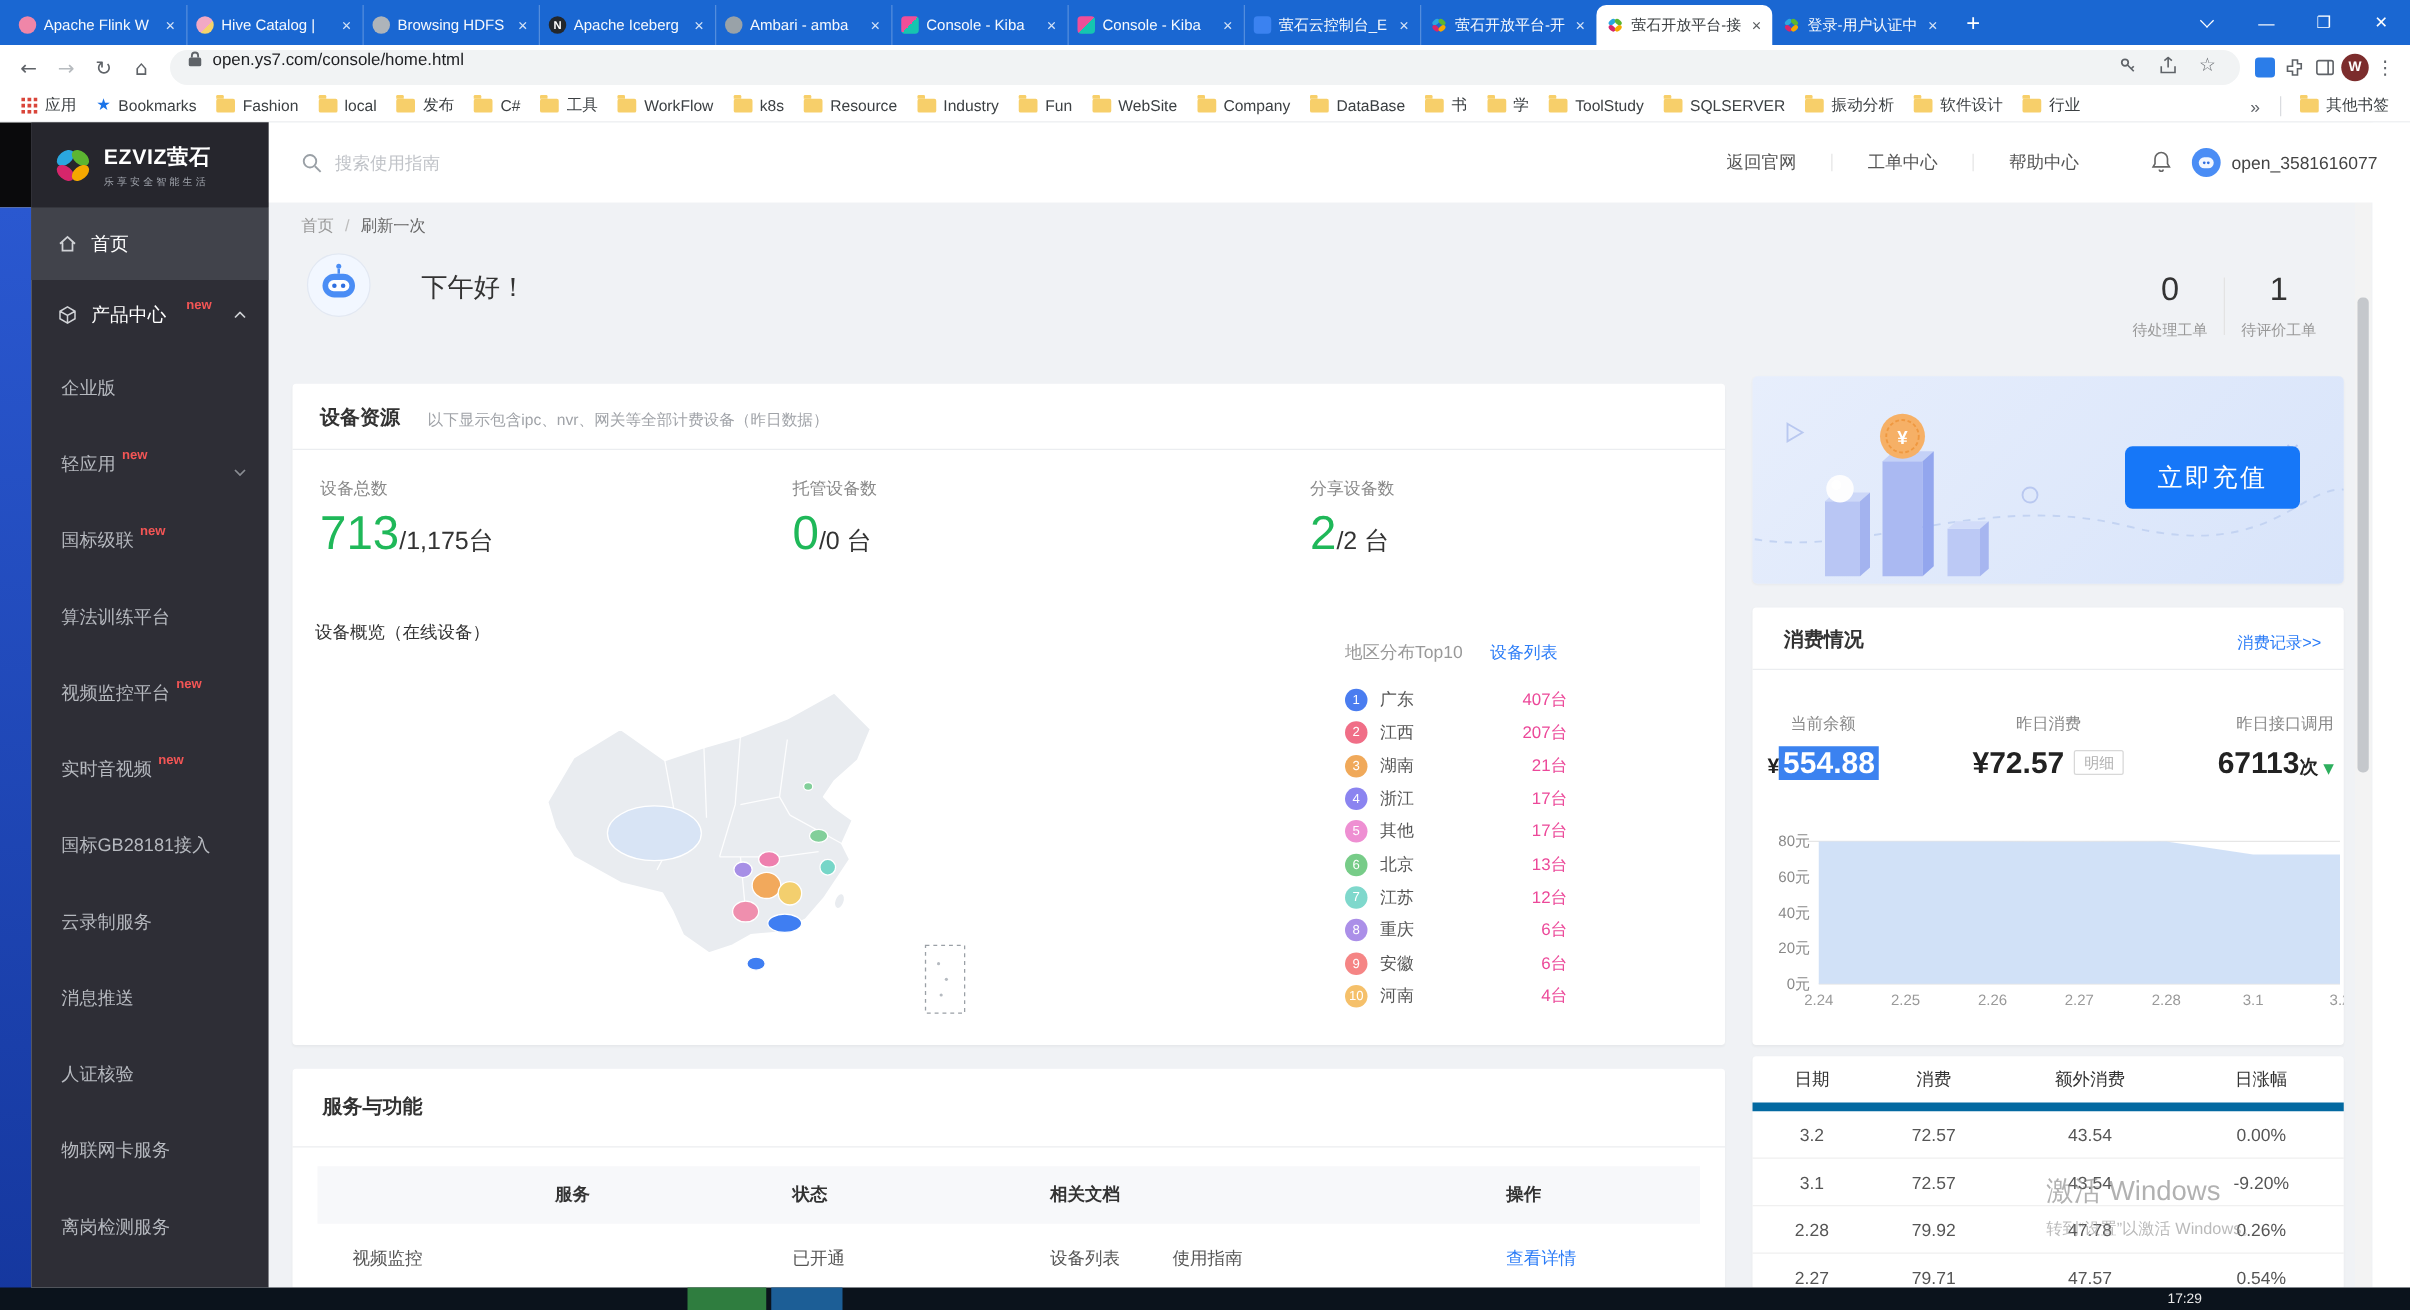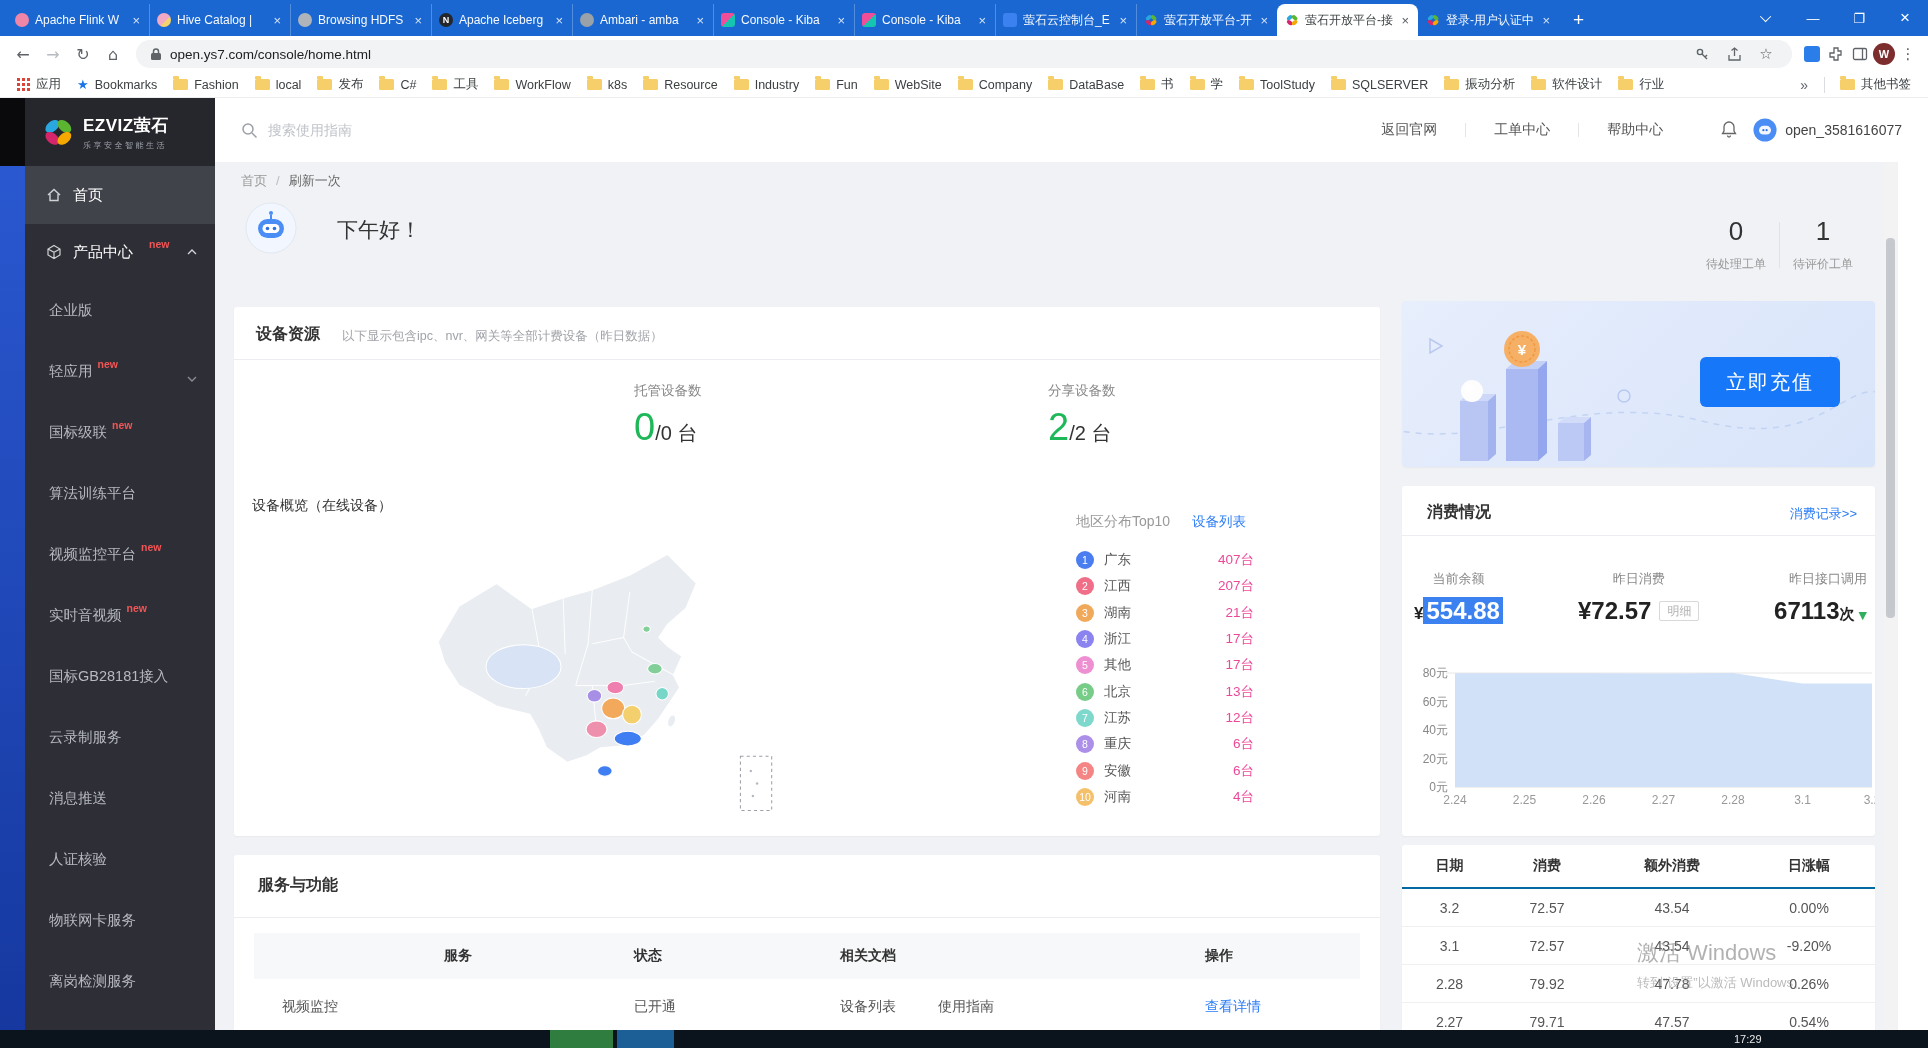--- a/index.html
+++ b/index.html
@@ -19,21 +19,21 @@
   .fav-hdfs{background:#aeb4ba}.fav-iceberg{background:#23272b}.fav-ambari{background:#99a2a8}
   .fav-kibana{background:linear-gradient(135deg,#f04e98 50%,#16c5b0 50%);border-radius:3px}
   .fav-ys7cloud{background:#3b82f0;border-radius:3px}.fav-ezviz{background:transparent}
   .newtab{color:#fff;font-size:19px;padding:0 14px;height:32px;display:flex;align-items:center}
   .win{margin-left:auto;display:flex;height:36px;align-items:center}
   .win .wc{width:46px;height:36px;display:flex;align-items:center;justify-content:center;color:#fff;font-size:13px}
   .chev{width:8px;height:8px;border-left:1.5px solid #fff;border-bottom:1.5px solid #fff;transform:rotate(-45deg) translateY(-2px)}
   .addressbar{position:absolute;left:0;top:36px;width:1928px;height:36px;background:#fff;display:flex;align-items:center;padding:0 8px}
   .nav-ic{width:30px;height:30px;border-radius:50%;display:flex;align-items:center;justify-content:center;color:#5f6368;font-size:16px;font-family:"DejaVu Sans",sans-serif}
   .nav-ic.dis{color:#b7bbbf}
-  .url-pill{flex:1;height:28px;background:#f1f3f4;border-radius:14px;display:flex;align-items:center;padding:12px 14px;margin:0 8px;font-size:13.5px;color:#202124;gap:8px}
+  .url-pill{flex:1;height:28px;background:#f1f3f4;border-radius:14px;display:flex;align-items:flex-start;padding:0 14px;margin:0 8px;font-size:13.5px;color:#202124;gap:8px}
   .url-text{margin-right:auto}
   .pill-ic,.bar-ic{display:flex;align-items:center;justify-content:center;width:24px;height:24px;color:#5f6368}
   .ext-blue{width:16px;height:16px;background:#2b7de9;border-radius:3px}
   .avatar-w{width:22px;height:22px;border-radius:50%;background:#7c2d2d;color:#fff;font-size:11px;display:flex;align-items:center;justify-content:center;font-weight:bold}
   .kebab{font-family:"DejaVu Sans",sans-serif;font-size:15px;color:#5f6368}
   .bookmarksbar{position:absolute;left:0;top:72px;width:1928px;height:26px;background:#fff;border-bottom:1px solid #ebedef;display:flex;align-items:center;padding:0 10px;font-size:12.5px;color:#3c4043;gap:2px}
   .bm{display:flex;align-items:center;gap:6px;padding:2px 7px;white-space:nowrap}
   .folder{width:15px;height:11px;background:#f7cf6a;border-radius:1.5px;position:relative;flex:none}
   .folder:before{content:"";position:absolute;top:-3px;left:0;width:6px;height:3px;background:#f7cf6a;border-radius:1px 1px 0 0}
   .bm-star{color:#1a73e8;font-size:13px;font-family:"DejaVu Sans",sans-serif}
@@ -116,21 +116,21 @@
   .hl{background:#3b82f0;color:#fff;font-size:24px;font-weight:bold;padding:0 3px}
   .bigv{font-size:24px;font-weight:bold;color:#222}
   .detail-btn{font-size:12px;color:#b0b0b0;border:1px solid #d8d8d8;border-radius:2px;padding:2px 7px;margin-left:8px;vertical-align:4px}
   .unit{font-size:15px;color:#222;font-weight:bold}
   .tri-down{font-size:11px;color:#2eaf5e;font-family:"DejaVu Sans",sans-serif;margin-left:4px}
   #cons-chart{position:absolute;left:0;top:160px}
   
   #ctable-card{left:1187px;top:747px;width:473px;height:200px}
   .ctr{display:grid;grid-template-columns:95px 100px 150px 124px;align-items:center}
   .ctr div{text-align:center}
-  .ctr.head{height:44px;font-weight:bold;color:#333;border-bottom:2px solid #0369a1}
+  .ctr.head{height:44px;font-weight:normal;color:#333;border-bottom:7px solid #0369a1}
   .ctr.row{height:38px;color:#555;border-bottom:1px solid #f0f0f0}
   
   #svc-card{left:19px;top:757px;width:1146px;height:200px}
   #svc-title{position:absolute;left:24px;top:20px}
   #svc-div{position:absolute;left:0;top:62px;width:100%;height:1px;background:#ebedf0}
   .svc-grid{position:absolute;left:20px;width:1106px;display:grid;grid-template-columns:352px 206px 365px 1fr;align-items:center;padding-left:28px}
   .svc-grid.head{top:78px;height:46px;background:#f7f8fa;font-weight:bold;color:#333}
   .svc-grid.row{top:124px;height:56px;color:#555}
   .docs span+span{margin-left:42px}
   .svc-action{color:#2b7cf7}
@@ -532,20 +532,24 @@
       <div class="n">1</div>
       <div class="l">待评价工单</div>
     </div>
   </div>
 
   <div class="card" id="res-card">
     <div id="res-head">
       <span class="card-title" id="res-title">设备资源</span>
       <span id="res-sub">以下显示包含ipc、nvr、网关等全部计费设备（昨日数据）</span>
     </div>
+    <div class="stat" style="left:22px">
+      <div class="sl">设备总数</div>
+      <div class="sv"><span class="big">713</span><span class="rest">/1,175台</span></div>
+    </div>
     <div class="stat" style="left:400px">
       <div class="sl">托管设备数</div>
       <div class="sv"><span class="big">0</span><span class="rest">/0 台</span></div>
     </div>
     <div class="stat" style="left:814px">
       <div class="sl">分享设备数</div>
       <div class="sv"><span class="big">2</span><span class="rest">/2 台</span></div>
     </div>
     <div id="ov-title">设备概览（在线设备）</div>
 

